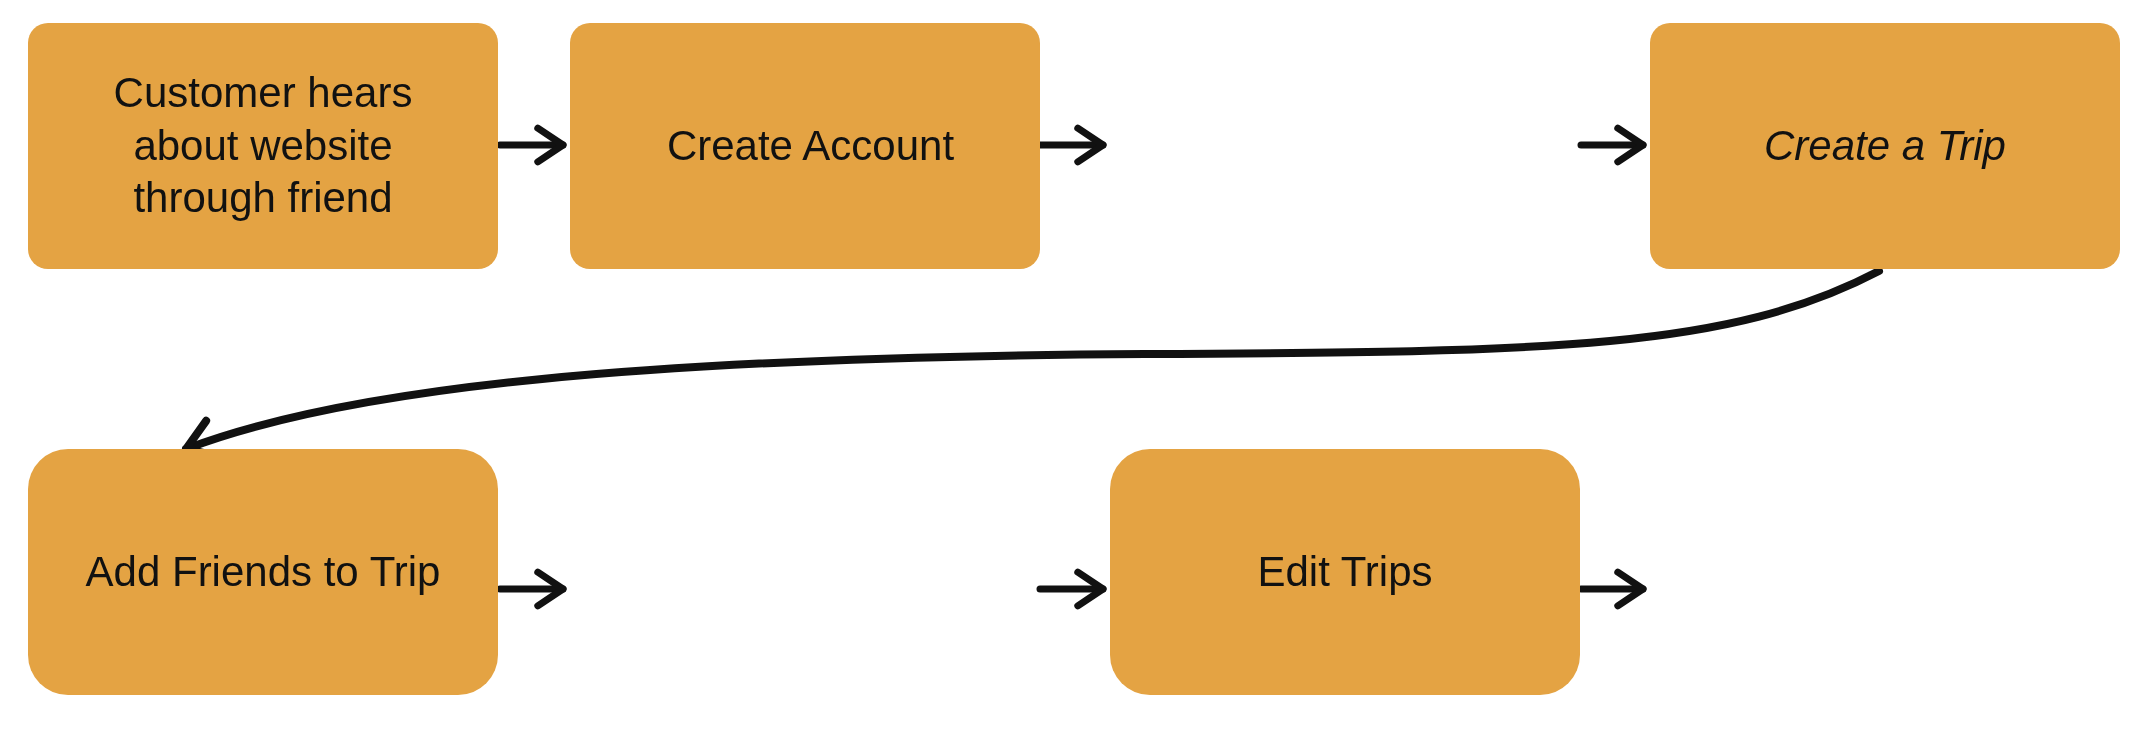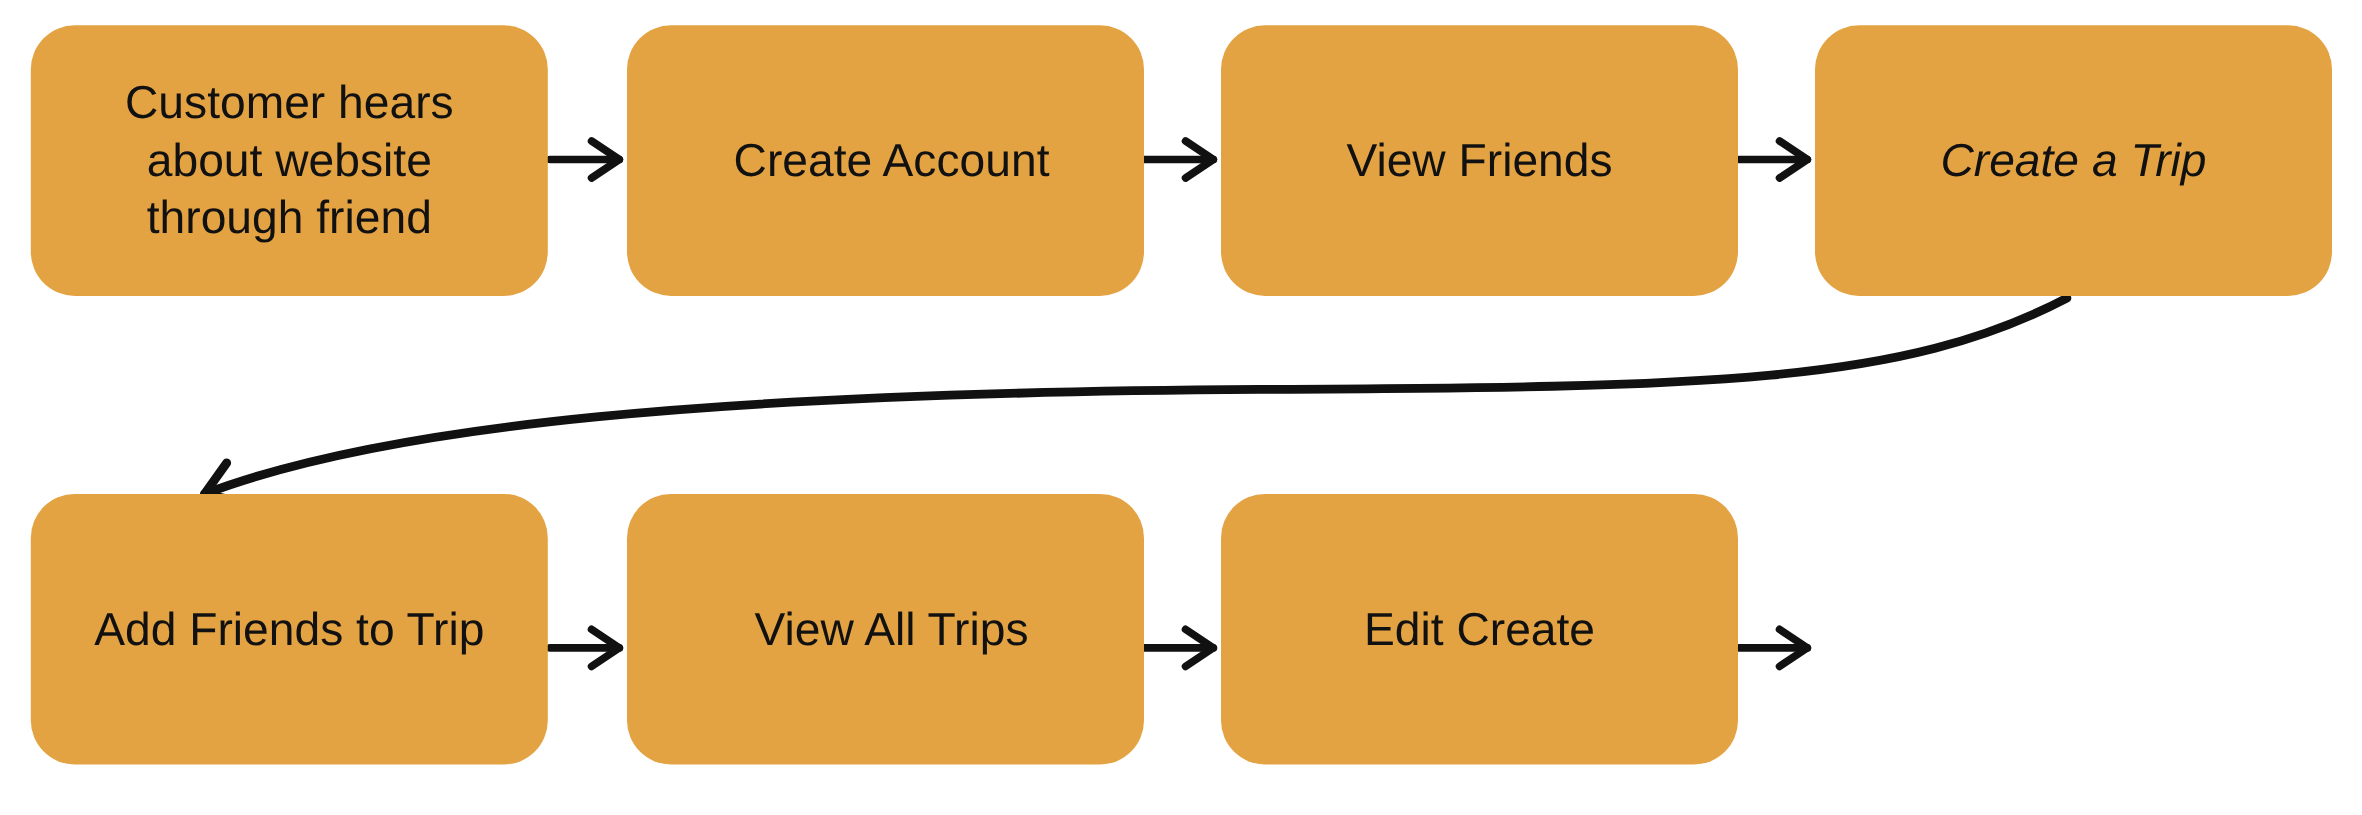--- a/index.html
+++ b/index.html
@@ -46,21 +46,21 @@
     line-height: 1.26;
     font-weight: 500;
     padding: 0 15px;
   }
   .node span { white-space: nowrap; }
   .node.multiline span {
     white-space: normal;
     display: inline-block;
     max-width: 340px;
   }
-  .row0 { top: 23px; }
+  .row0 { top: 23px; border-radius: 20px; }
   .row1 { top: 449px; }
   .col0 { left: 28px; }
   .col1 { left: 570px; padding-left: 26px; }
   .col2 { left: 1110px; }
   .col3 { left: 1650px; font-style: italic; }
 </style>
 </head>
 <body>
 
 <div class="canvas">
@@ -82,30 +82,24 @@
     <line class="connector" x1="1040" y1="589" x2="1103" y2="589" marker-end="url(#arrowhead)"></line>
     <line class="connector" x1="1581" y1="589" x2="1643" y2="589" marker-end="url(#arrowhead)"></line>
   </svg>
 
   <div class="node row0 col0 multiline">
     <span>Customer hears about website through friend</span>
   </div>
   <div class="node row0 col1">
     <span>Create Account</span>
   </div>
-  <div class="node row0 col2">
-    <span>View Friends</span>
-  </div>
   <div class="node row0 col3">
     <span>Create a Trip</span>
   </div>
 
   <div class="node row1 col0">
     <span>Add Friends to Trip</span>
   </div>
-  <div class="node row1 col1">
-    <span>View All Trips</span>
-  </div>
   <div class="node row1 col2">
-    <span>Edit Create</span>
+    <span>Edit Trips</span>
   </div>
 
 </div>
 
 </body></html>

